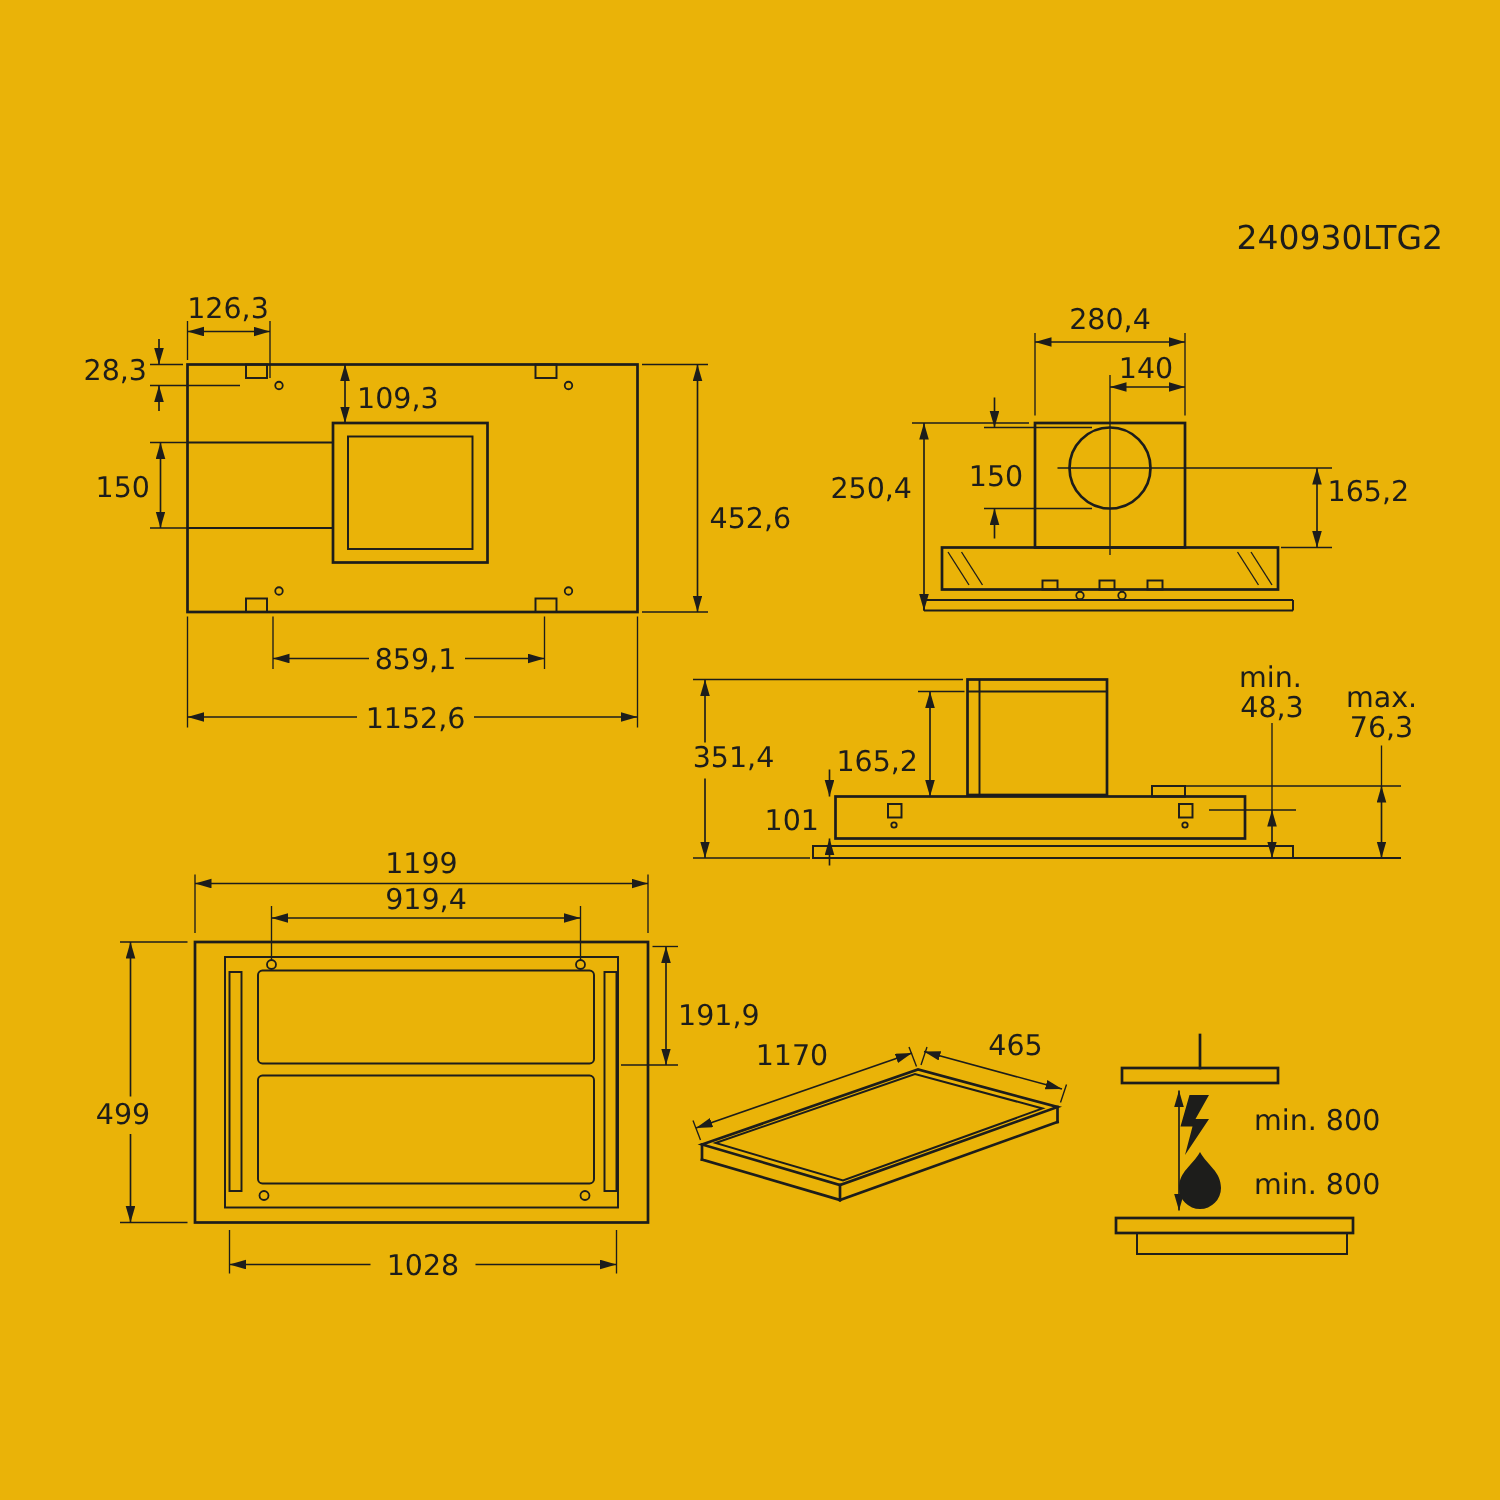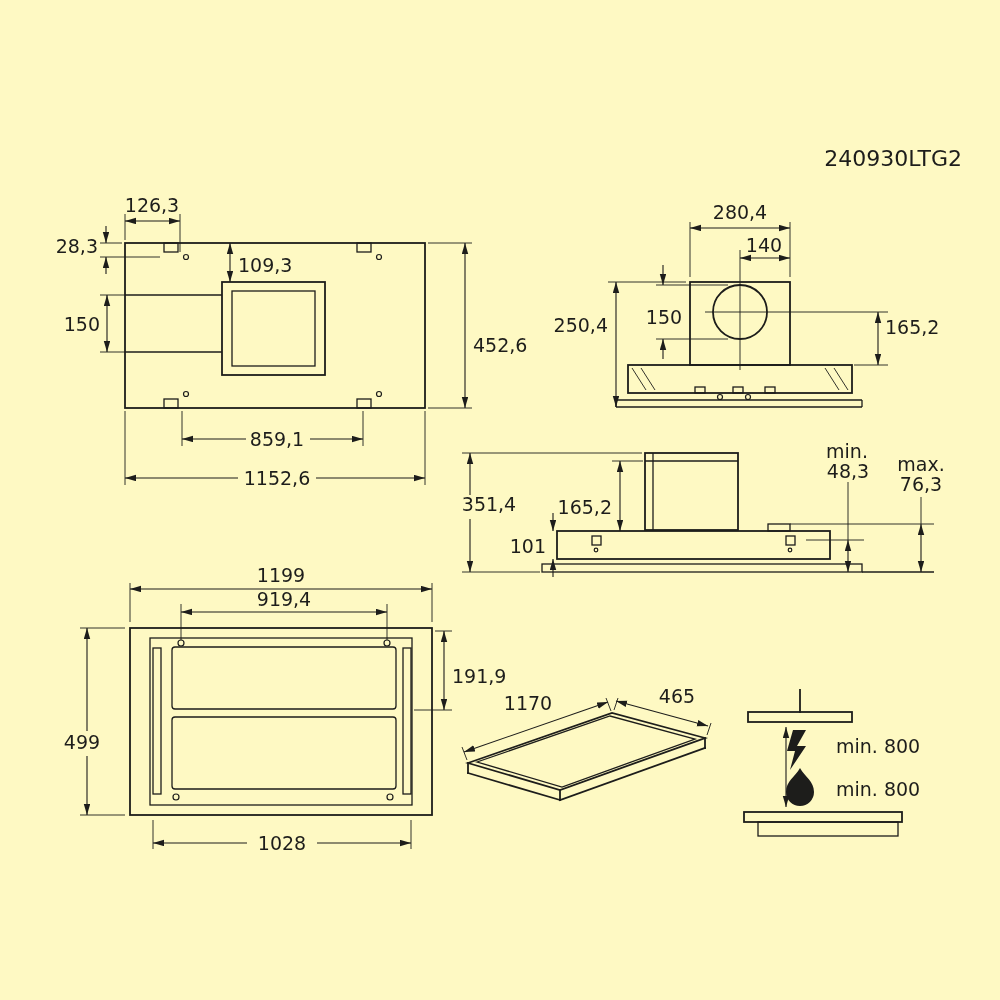--- a/index.html
+++ b/index.html
@@ -1,16 +1,16 @@
 <!DOCTYPE html>
 <html><head>
 <meta charset="utf-8">
 <style>
   html,body{margin:0;padding:0;background:#ffffff;}
-  .sheet{position:relative;width:1000px;height:1000px;background:#fef9c3;overflow:hidden;
+  .sheet{position:relative;width:1000px;height:1000px;background:#eab308;overflow:hidden;
          font-family:"DejaVu Sans","Liberation Sans",sans-serif;}
   svg{position:absolute;left:0;top:0;}
   .ol{stroke:#1d1d1b;stroke-width:1.8;fill:none;stroke-linecap:square;}
   .ol2{stroke:#1d1d1b;stroke-width:1.3;fill:none;}
   .dl{stroke:#1d1d1b;stroke-width:1.1;fill:none;}
   .tl{stroke:#1d1d1b;stroke-width:0.9;fill:none;}
   .dot{fill:none;stroke:#1d1d1b;stroke-width:1.2;}
   .solid{fill:#1d1d1b;stroke:none;}
   text{font-family:"DejaVu Sans","Liberation Sans",sans-serif;font-size:19px;fill:#1d1d1b;}
   text.title{font-size:22px;}

